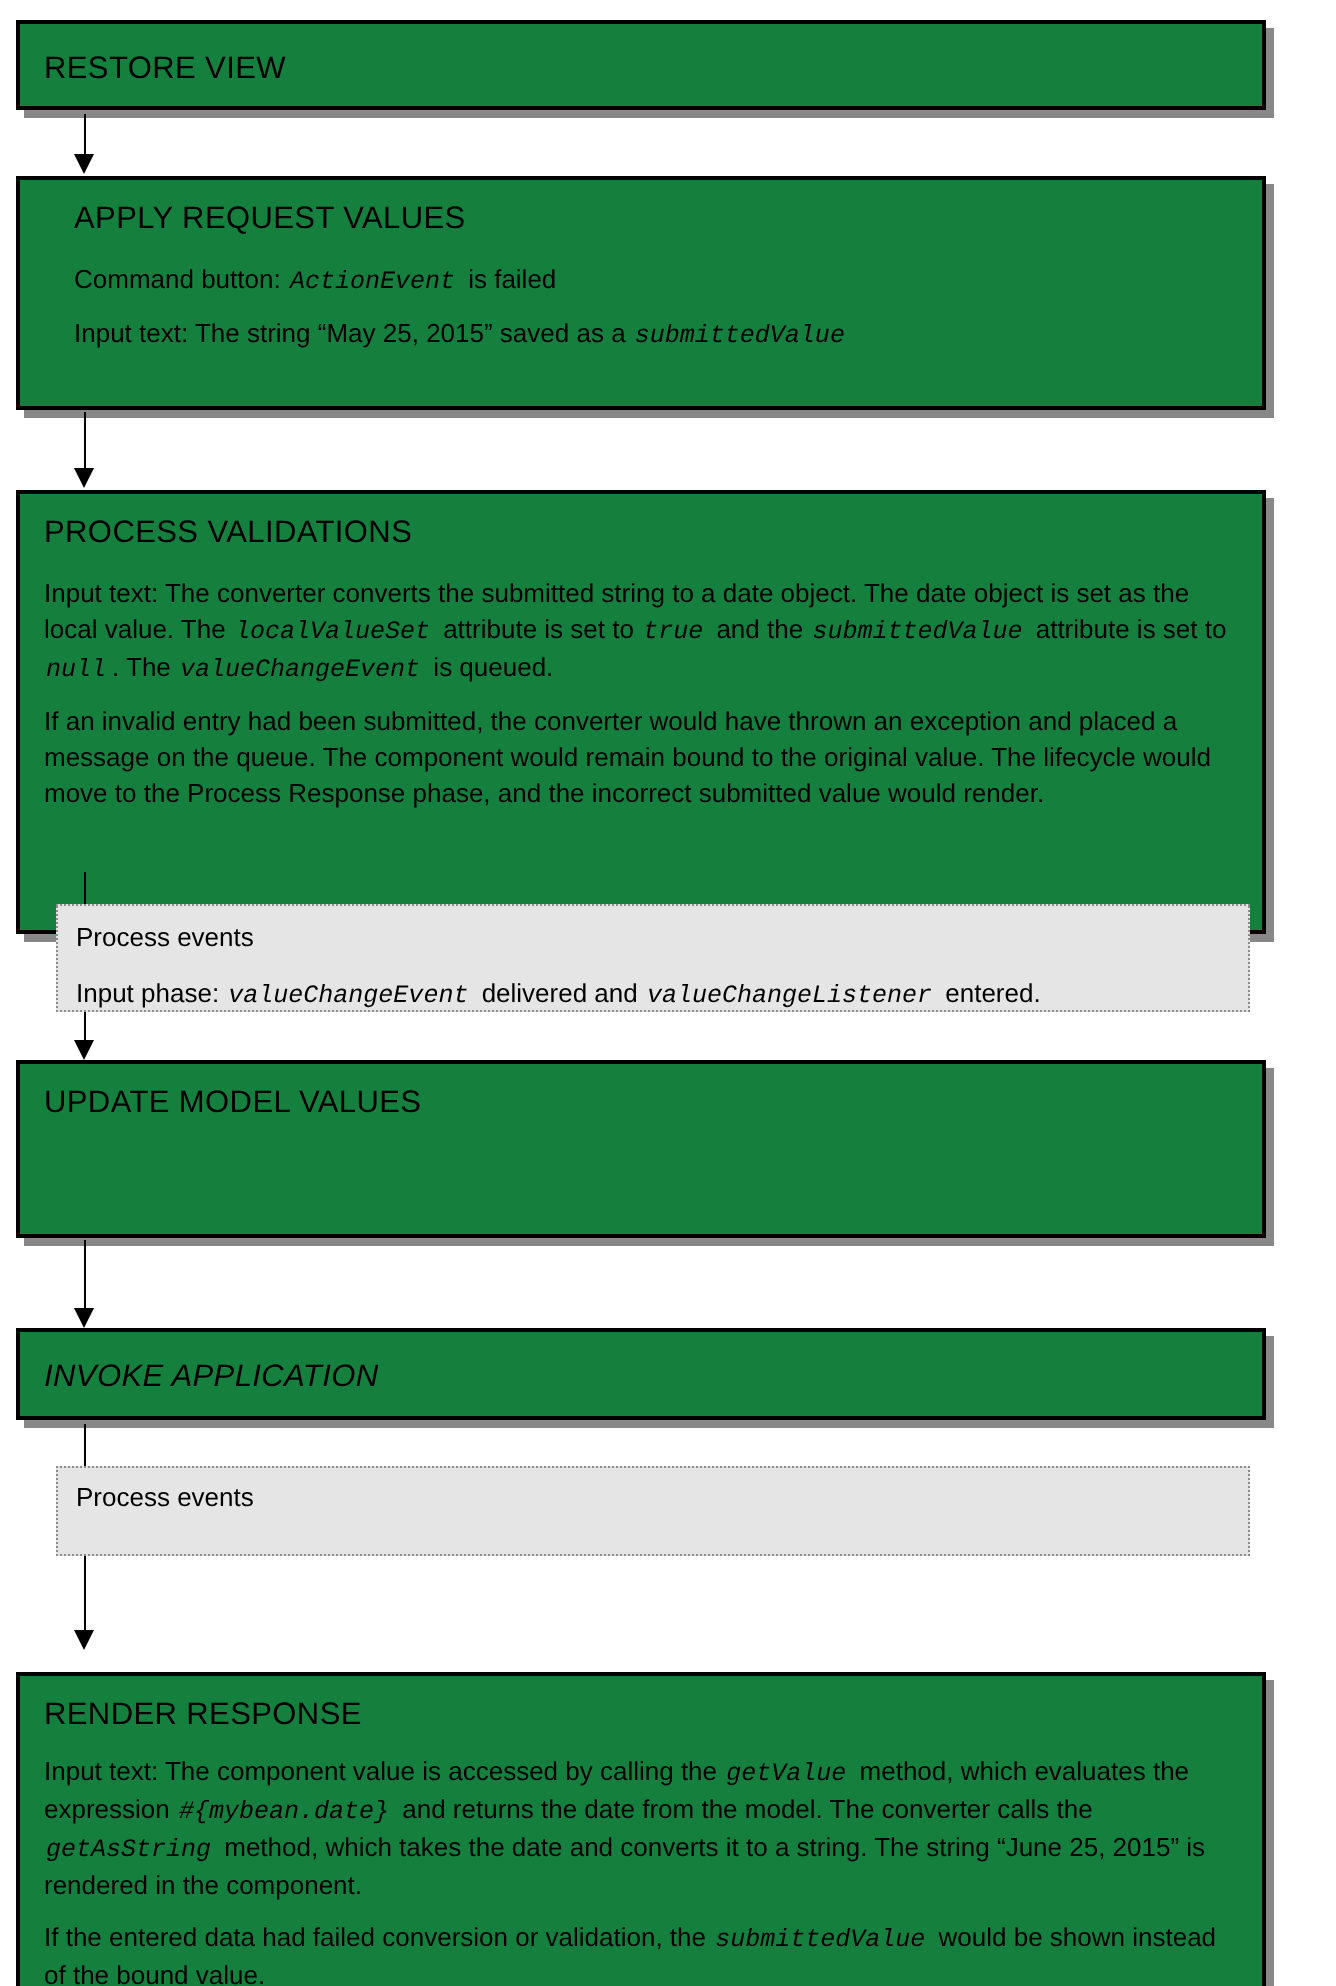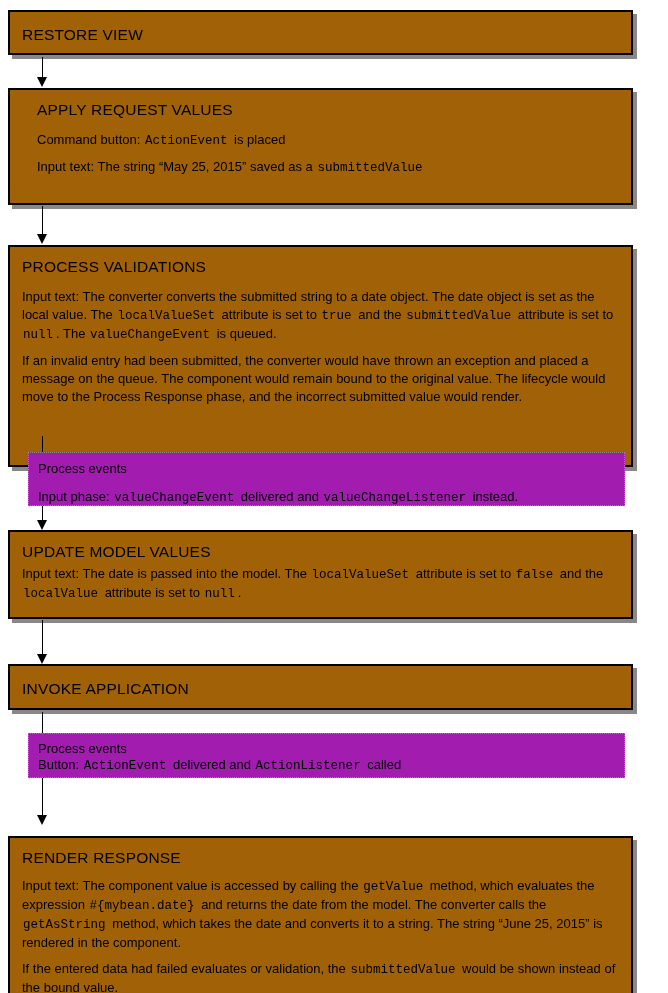--- a/index.html
+++ b/index.html
@@ -15,21 +15,21 @@
     font-family: "Liberation Sans", "DejaVu Sans", sans-serif;
     color: #000000;
     overflow: hidden;
   }
   
   .pbox {
     position: absolute;
     left: 8px;
     width: 625px;
     box-sizing: border-box;
-    background: #a16207;
+    background: #15803d;
     border: 2px solid #000000;
     box-shadow: 4px 4px 0 #888888;
     padding: 11px 14px 8px 12px;
   }
   .ptitle {
     font-size: 15.5px;
     letter-spacing: 0.2px;
     line-height: 18px;
     margin: 0 0 12px 0;
     white-space: nowrap;
@@ -38,28 +38,29 @@
   .body {
     font-size: 13px;
     line-height: 18px;
     margin: 0 0 8px 0;
   }
   .body:last-child { margin-bottom: 0; }
   .code {
     font-family: "Liberation Mono", "DejaVu Sans Mono", monospace;
     font-size: 12.5px;
     padding: 0 3px 0 1px;
+    font-style: italic;
   }
   
   .dotted {
     position: absolute;
     left: 28px;
     width: 597px;
     box-sizing: border-box;
-    background: #a21caf;
+    background: #e5e5e5;
     border: 1px dotted #8c8c8c;
     padding: 7px 10px 4px 9px;
   }
   .dotted .body { margin: 0 0 10px 0; }
   .dotted .body:last-child { margin-bottom: 0; }
   .dotted.tight .body { margin: 0; line-height: 16px; }
   
   .varrow {
     position: absolute;
     left: 37px;
@@ -95,76 +96,74 @@
     <div class="ptitle">RESTORE VIEW</div>
   </div>
 
   <div class="varrow" style="top:57px;height:30px;">
     <span class="aline"></span>
     <span class="ahead"></span>
   </div>
 
   <div class="pbox" style="top:88px;height:117px;padding-left:27px;">
     <div class="ptitle">APPLY REQUEST VALUES</div>
-    <p class="body"><span>Command button: </span><span class="code">ActionEvent</span><span> is placed</span></p>
+    <p class="body"><span>Command button: </span><span class="code">ActionEvent</span><span> is failed</span></p>
     <p class="body"><span>Input text: The string “May 25, 2015” saved as a </span><span class="code">submittedValue</span></p>
   </div>
 
   <div class="varrow" style="top:206px;height:38px;">
     <span class="aline"></span>
     <span class="ahead"></span>
   </div>
 
   <div class="pbox" style="top:245px;height:222px;">
     <div class="ptitle">PROCESS VALIDATIONS</div>
     <p class="body"><span>Input text: The converter converts the submitted string to a date object. The date object is set as the local value. The </span><span class="code">localValueSet</span><span> attribute is set to </span><span class="code">true</span><span> and the </span><span class="code">submittedValue</span><span> attribute is set to </span><span class="code">null</span><span>. The </span><span class="code">valueChangeEvent</span><span> is queued.</span></p>
     <p class="body"><span>If an invalid entry had been submitted, the converter would have thrown an exception and placed a message on the queue. The component would remain bound to the original value. The lifecycle would move to the Process Response phase, and the incorrect submitted value would render.</span></p>
   </div>
 
   <div class="varrow connector" style="top:436px;height:16px;">
     <span class="aline"></span>
   </div>
 
   <div class="dotted" style="top:452px;height:54px;">
     <p class="body">Process events</p>
-    <p class="body"><span>Input phase: </span><span class="code">valueChangeEvent</span><span> delivered and </span><span class="code">valueChangeListener</span><span> instead.</span></p>
+    <p class="body"><span>Input phase: </span><span class="code">valueChangeEvent</span><span> delivered and </span><span class="code">valueChangeListener</span><span> entered.</span></p>
   </div>
 
   <div class="varrow" style="top:506px;height:24px;">
     <span class="aline"></span>
     <span class="ahead"></span>
   </div>
 
   <div class="pbox" style="top:530px;height:89px;">
     <div class="ptitle" style="margin-bottom:4px;">UPDATE MODEL VALUES</div>
-    <p class="body"><span>Input text: The date is passed into the model. The </span><span class="code">localValueSet</span><span> attribute is set to </span><span class="code">false</span><span> and the </span><span class="code">localValue</span><span> attribute is set to </span><span class="code">null</span><span>.</span></p>
   </div>
 
   <div class="varrow" style="top:620px;height:44px;">
     <span class="aline"></span>
     <span class="ahead"></span>
   </div>
 
-  <div class="pbox title-only" style="top:664px;height:46px;">
+  <div class="pbox title-only" style="top:664px;height:46px;font-style:italic;">
     <div class="ptitle">INVOKE APPLICATION</div>
   </div>
 
   <div class="varrow connector" style="top:712px;height:21px;">
     <span class="aline"></span>
   </div>
 
   <div class="dotted tight" style="top:733px;height:45px;">
     <p class="body">Process events</p>
-    <p class="body"><span>Button: </span><span class="code">ActionEvent</span><span> delivered and </span><span class="code">ActionListener</span><span> called</span></p>
   </div>
 
   <div class="pbox" style="top:836px;height:176px;">
     <div class="ptitle" style="margin-bottom:10px;">RENDER RESPONSE</div>
     <p class="body"><span>Input text: The component value is accessed by calling the </span><span class="code">getValue</span><span> method, which evaluates the expression </span><span class="code">#{mybean.date}</span><span> and returns the date from the model. The converter calls the </span><span class="code">getAsString</span><span> method, which takes the date and converts it to a string. The string “June 25, 2015” is rendered in the component.</span></p>
-    <p class="body"><span>If the entered data had failed evaluates or validation, the </span><span class="code">submittedValue</span><span> would be shown instead of the bound value.</span></p>
+    <p class="body"><span>If the entered data had failed conversion or validation, the </span><span class="code">submittedValue</span><span> would be shown instead of the bound value.</span></p>
   </div>
 
   <div class="varrow" style="top:778px;height:47px;">
     <span class="aline"></span>
     <span class="ahead"></span>
   </div>
 
 </div>
 
 </body></html>

